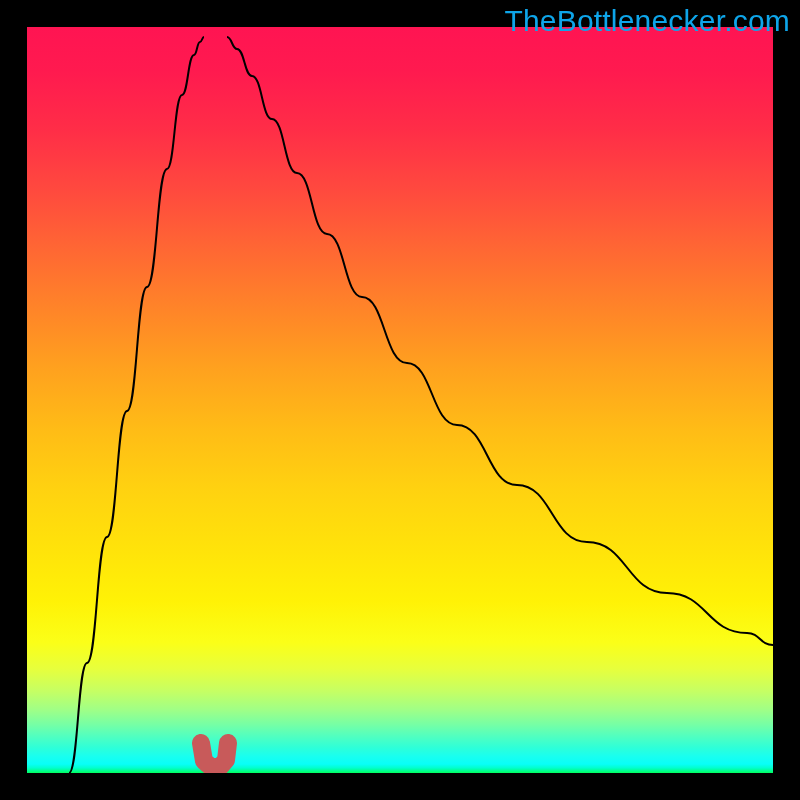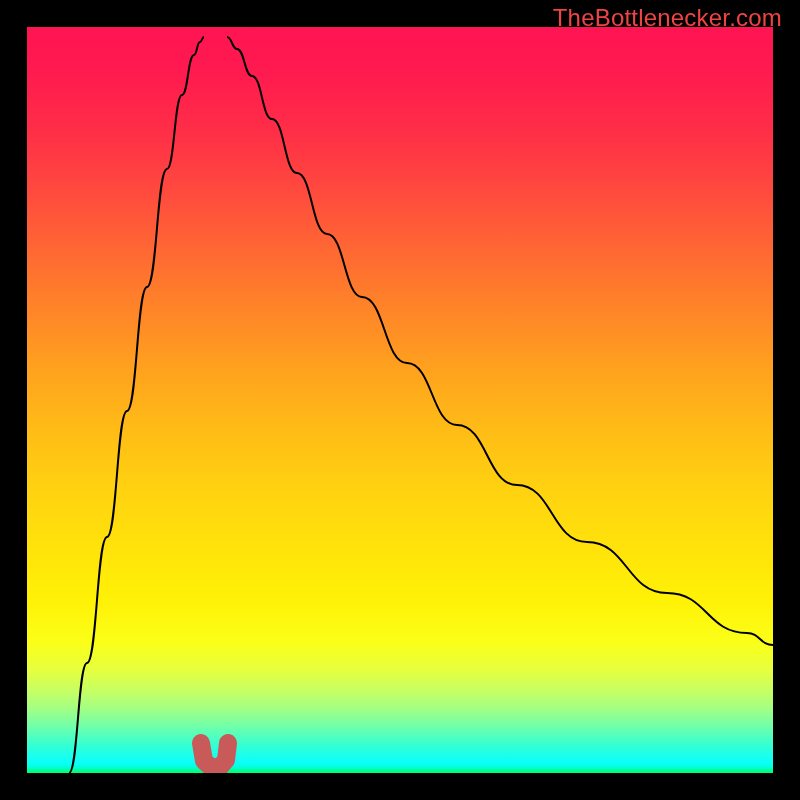--- a/index.html
+++ b/index.html
@@ -54,23 +54,23 @@
   }
   .marker {
     position: absolute;
     left: 0; top: 0;
     width: 100%; height: 100%;
     pointer-events: none;
   }
   .watermark {
     position: absolute;
     top: 4px;
-    right: 18px;
-    color: #ef4444;
-    font-size: 24px;
+    right: 10px;
+    color: #0ea5e9;
+    font-size: 30px;
     font-weight: 500;
     letter-spacing: 0.2px;
     user-select: none;
   }
 </style>
 </head>
 <body>
 
 <div class="frame">
   <div class="gradient"></div>

